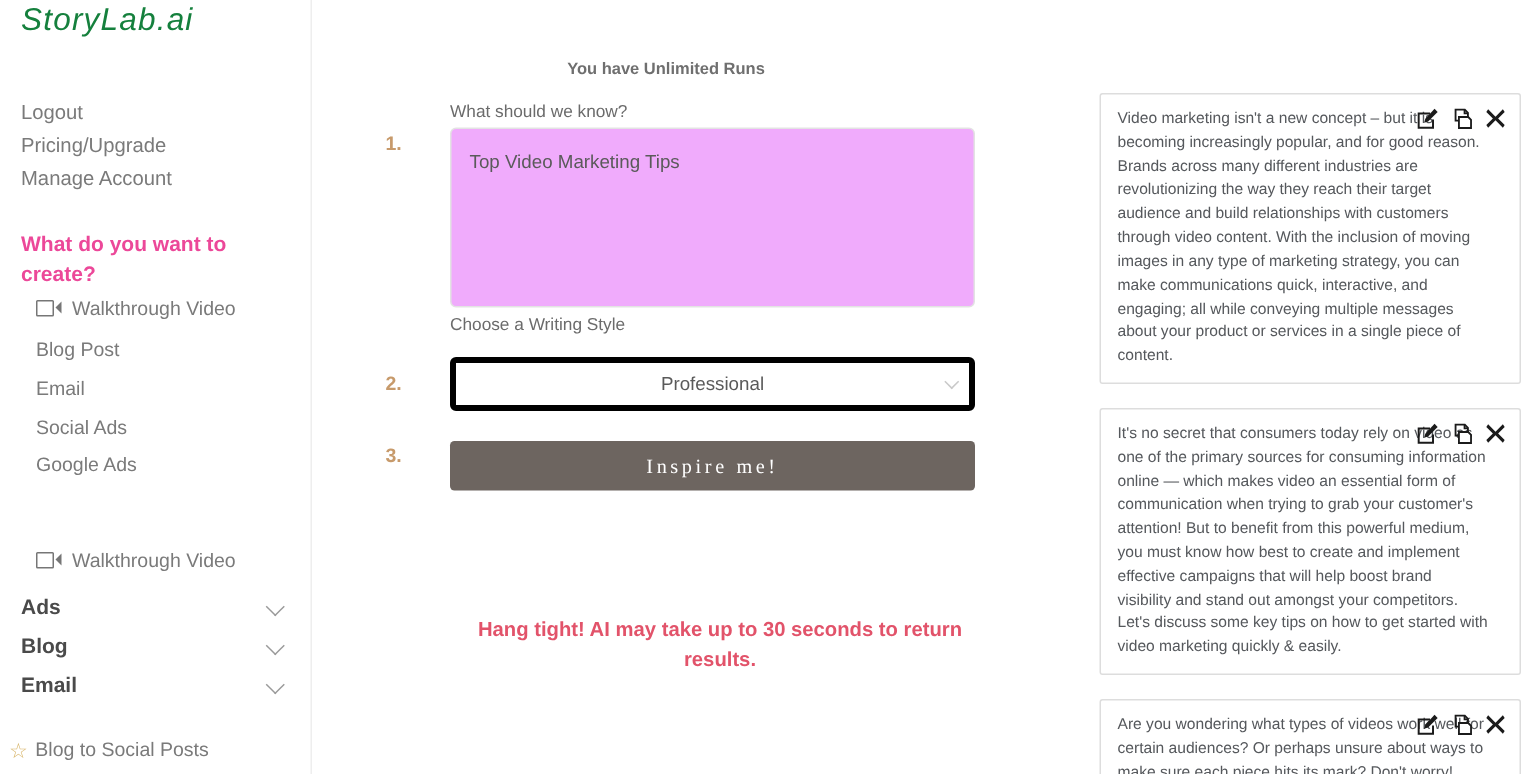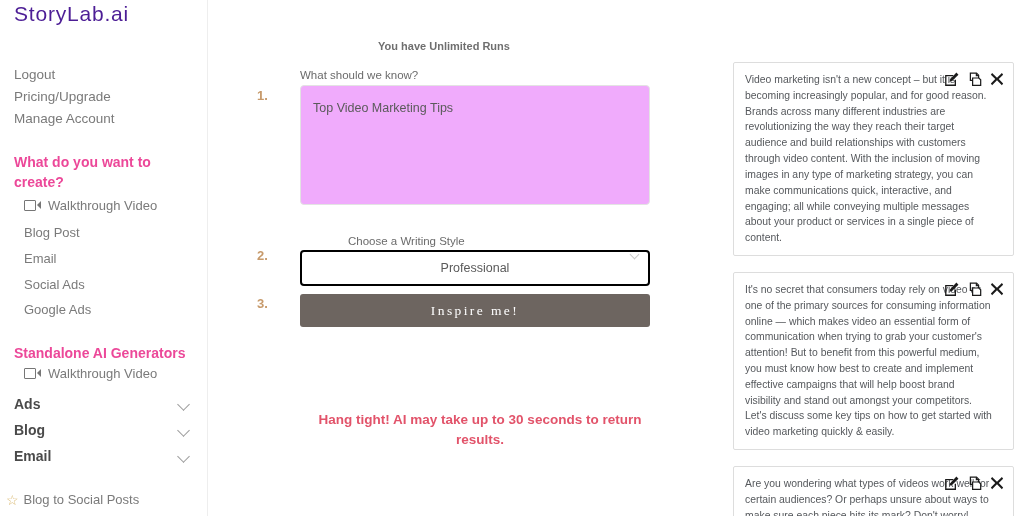--- a/index.html
+++ b/index.html
@@ -28,23 +28,24 @@
     height: 516px;
     background: #ffffff;
     border-right: 1px solid #eeeeee;
   }
 
   #logo {
     position: absolute;
     left: 14px; top: 2px;
     font-size: 21px;
     letter-spacing: 0.8px;
-    color: #4c1d95;
+    color: #15803d;
     font-weight: 400;
     white-space: nowrap;
+    font-style: italic;
   }
 
   .acct-link {
     position: absolute;
     left: 14px;
     font-size: 13.5px;
     color: #7a7a7a;
     white-space: nowrap;
     cursor: pointer;
   }
@@ -163,21 +164,21 @@
   #num-2 { left: 257px; top: 248px; }
   #num-3 { left: 257px; top: 296px; }
 
   .field-label {
     position: absolute;
     left: 300px;
     font-size: 11.5px;
     color: #6b6b6b;
   }
   #label-1 { top: 69px; }
-  #label-2 { top: 235px; margin-left: 48px; }
+  #label-2 { top: 211px; }
 
   #prompt-box {
     position: absolute;
     left: 300px; top: 85px;
     width: 350px; height: 120px;
     border: 1px solid #e3e3e3;
     border-radius: 4px;
     background: #f0abfc;
     padding: 14px 12px;
     font-family: "Liberation Sans", sans-serif;
@@ -188,34 +189,33 @@
     line-height: 1.4;
   }
 
   #style-select-wrap {
     position: absolute;
     left: 300px; top: 238px;
     width: 350px; height: 36px;
   }
   #style-select {
     width: 100%; height: 100%;
-    border: 2px solid #000000;
+    border: 4px solid #000000;
     border-radius: 4px;
     background: #fff;
     font-family: "Liberation Sans", sans-serif;
     font-size: 12.5px;
     color: #5a5a5a;
     text-align: center;
     text-align-last: center;
     padding: 0 20px;
     outline: none;
     appearance: none;
     -webkit-appearance: none;
     cursor: pointer;
-    margin-top: 12px;
   }
   #select-chev {
     position: absolute;
     right: 10px; top: 14px;
     width: 9px; height: 9px;
     pointer-events: none;
   }
   #select-chev::before {
     content: "";
     position: absolute;
@@ -314,21 +314,20 @@
     <div class="nav-item" id="nav-2">
       <span>Email</span>
     </div>
     <div class="nav-item" id="nav-3">
       <span>Social Ads</span>
     </div>
     <div class="nav-item" id="nav-4">
       <span>Google Ads</span>
     </div>
 
-    <div class="side-head" id="head-standalone">Standalone AI Generators</div>
 
     <div class="nav-item" id="nav-5">
       <span class="video-icon">
         <span class="vbody"></span>
           <span class="vlens"></span>
       </span>
       <span>Walkthrough Video</span>
     </div>
 
     <div class="accordion" id="acc-1">

